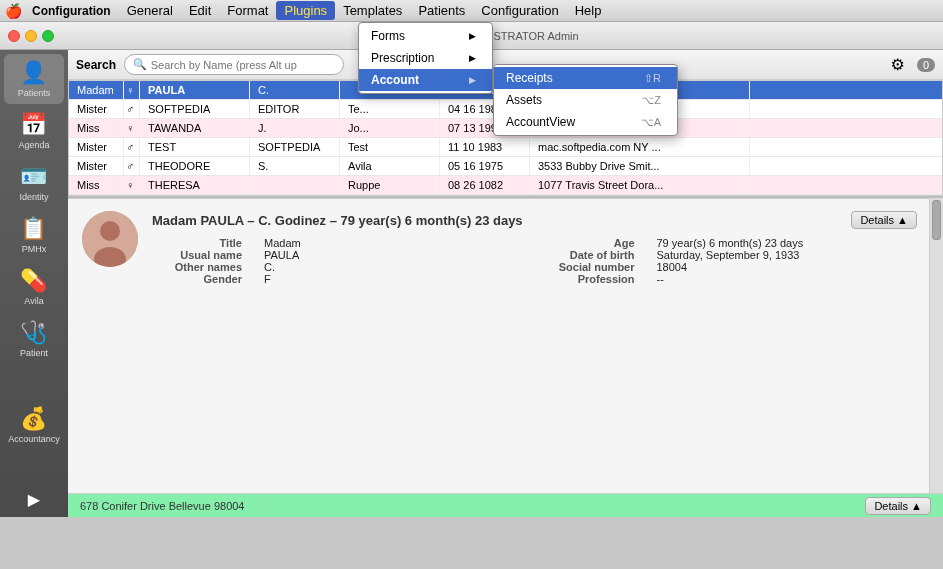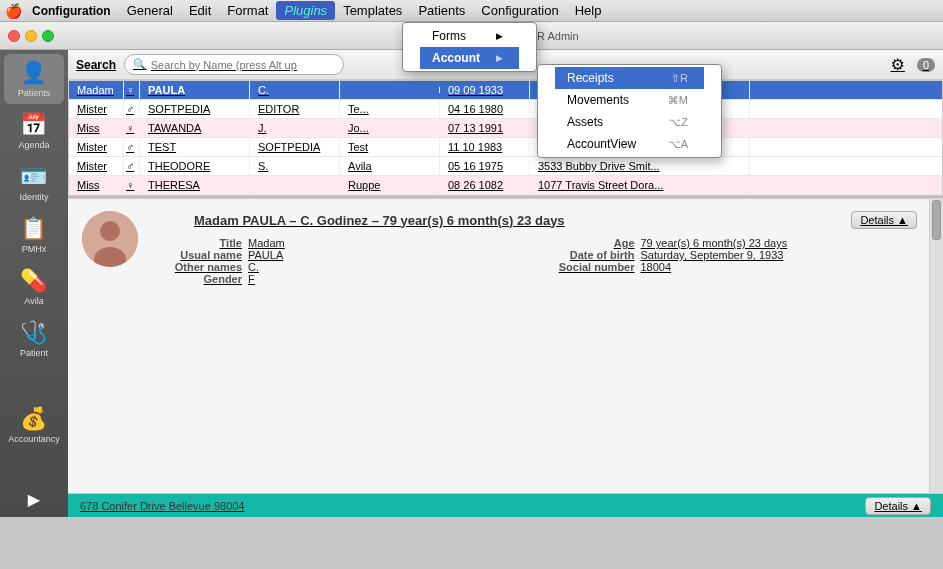--- a/index.html
+++ b/index.html
@@ -3,21 +3,21 @@
   <meta charset="utf-8">
   <style>
     * { box-sizing: border-box; margin: 0; padding: 0; }
     body { font-family: -apple-system, 'Helvetica Neue', Arial, sans-serif; font-size: 12px; background: #c8c8c8; width: 943px; height: 569px; overflow: hidden; }
 
     
     .menubar { background: linear-gradient(to bottom, #e8e8e8, #d0d0d0); height: 22px; display: flex; align-items: center; border-bottom: 1px solid #aaa; padding: 0 4px; }
     .menubar-apple { width: 20px; height: 22px; display: flex; align-items: center; justify-content: center; font-size: 14px; color: #333; }
     .menubar-appname { font-weight: bold; font-size: 12px; color: #000; padding: 0 8px; }
     .menubar-item { padding: 2px 8px; font-size: 13px; color: #000; cursor: pointer; border-radius: 3px; }
-    .menubar-item.active { background: #3b5fc0; color: #5eead4; font-style: italic; }
+    .menubar-item.active { background: #3b5fc0; color: #fde047; }
 
     
     .window-chrome { background: linear-gradient(to bottom, #f0f0f0, #d8d8d8); height: 28px; display: flex; align-items: center; padding: 0 8px; border-bottom: 1px solid #aaa; }
     .traffic-lights { display: flex; gap: 5px; }
     .traffic-light { width: 12px; height: 12px; border-radius: 50%; }
     .tl-red { background: #ff5f57; border: 1px solid #e0443e; }
     .tl-yellow { background: #febc2e; border: 1px solid #d4a018; }
     .tl-green { background: #28c840; border: 1px solid #1aab29; }
     .window-title { flex: 1; text-align: center; font-size: 11px; color: #555; }
     .search-bar { display: flex; align-items: center; background: white; border: 1px solid #aaa; border-radius: 12px; padding: 3px 8px; width: 220px; }
@@ -31,21 +31,21 @@
     
     .sidebar { width: 68px; background: linear-gradient(to bottom, #636363, #4a4a4a); display: flex; flex-direction: column; align-items: center; padding: 4px 0; gap: 2px; overflow: hidden; }
     .sidebar-item { display: flex; flex-direction: column; align-items: center; padding: 6px 4px; cursor: pointer; border-radius: 6px; width: 60px; }
     .sidebar-item.active { background: rgba(255,255,255,0.2); }
     .sidebar-icon { font-size: 22px; color: white; }
     .sidebar-label { font-size: 9px; color: #ddd; margin-top: 2px; text-align: center; }
     .sidebar-bottom { margin-top: auto; }
     .sidebar-arrow { color: white; font-size: 16px; cursor: pointer; padding: 4px; }
 
     
-    .content { flex: 1; background: #f0f0f0; display: flex; flex-direction: column; overflow: hidden; text-decoration: underline; }
+    .content { flex: 1; background: #f0f0f0; display: flex; flex-direction: column; overflow: hidden; }
 
     
     .patient-table { background: white; border: 1px solid #ccc; margin: 0; overflow: hidden; }
     .table-row { display: flex; border-bottom: 1px solid #e8e8e8; align-items: center; }
     .table-row.selected { background: #3b6ecc; color: white; }
     .table-row.selected .td { color: white; }
     .table-row.pink { background: #ffe8f0; }
     .td { padding: 3px 8px; font-size: 11px; border-right: 1px solid #eee; flex-shrink: 0; overflow: hidden; text-overflow: ellipsis; white-space: nowrap; }
     .col-title { width: 55px; }
     .col-gender { width: 16px; padding: 3px 2px; }
@@ -53,31 +53,31 @@
     .col-fname { width: 90px; }
     .col-city { width: 100px; }
     .col-dob { width: 90px; }
     .col-address { width: 220px; }
 
     
     .patient-detail { background: #f5f5f5; border-top: 1px solid #ccc; display: flex; padding: 12px; gap: 12px; flex: 1; position: relative; }
     .avatar-area { width: 60px; display: flex; flex-direction: column; align-items: center; }
     .avatar { width: 56px; height: 56px; border-radius: 50%; background: #c8a090; display: flex; align-items: center; justify-content: center; font-size: 30px; color: #8a5040; overflow: hidden; }
     .detail-content { flex: 1; }
-    .detail-header { font-size: 13px; font-weight: bold; color: #333; margin-bottom: 8px; display: flex; justify-content: space-between; align-items: center; margin-left: 42px; }
+    .detail-header { font-size: 13px; font-weight: bold; color: #333; margin-bottom: 8px; display: flex; justify-content: space-between; align-items: center; }
     .details-btn { background: linear-gradient(to bottom, #f0f0f0, #d8d8d8); border: 1px solid #aaa; border-radius: 4px; padding: 2px 8px; font-size: 11px; cursor: pointer; }
     .detail-grid { display: grid; grid-template-columns: 1fr 1fr; gap: 3px 20px; }
-    .detail-row { display: flex; gap: 6px; align-items: baseline; }
+    .detail-row { display: flex; gap: 22px; align-items: baseline; }
     .detail-label { font-size: 11px; color: #555; text-align: right; min-width: 90px; font-weight: bold; }
     .detail-value { font-size: 11px; color: #222; }
     .scrollbar { width: 14px; background: #ddd; border-left: 1px solid #ccc; display: flex; flex-direction: column; }
     .scroll-thumb { background: #aaa; border: 1px solid #999; border-radius: 3px; height: 40px; margin: 2px; }
 
     
-    .menu-dropdown { position: absolute; background: white; border: 1px solid #888; border-radius: 4px; box-shadow: 2px 4px 12px rgba(0,0,0,0.3); z-index: 100; min-width: 120px; padding: 2px 17px; margin-left: 44px; }
+    .menu-dropdown { position: absolute; background: white; border: 1px solid #888; border-radius: 4px; box-shadow: 2px 4px 12px rgba(0,0,0,0.3); z-index: 100; min-width: 120px; padding: 2px 0; }
     .menu-item { padding: 4px 16px 4px 12px; font-size: 12px; color: #000; cursor: pointer; display: flex; align-items: center; justify-content: space-between; white-space: nowrap; }
     .menu-item.selected { background: #3b6ecc; color: white; }
     .menu-item .shortcut { color: #888; font-size: 11px; margin-left: 20px; }
     .menu-item.selected .shortcut { color: #cce; }
     .menu-item-arrow::after { content: '▶'; font-size: 9px; margin-left: 8px; }
 
     
     .plugins-dropdown { top: 22px; left: 358px; }
   </style>
 </head>
@@ -256,58 +256,61 @@
                 <span class="detail-value">79 year(s) 6 month(s) 23 days</span>
               </div>
               <div class="detail-row">
                 <span class="detail-label">Date of birth</span>
                 <span class="detail-value">Saturday, September 9, 1933</span>
               </div>
               <div class="detail-row">
                 <span class="detail-label">Social number</span>
                 <span class="detail-value">18004</span>
               </div>
+              <div class="detail-row">
+                <span class="detail-label">Profession</span>
+                <span class="detail-value">--</span>
+              </div>
             </div>
           </div>
         </div>
       </div>
 
       <div class="scrollbar">
         <div class="scroll-thumb"></div>
       </div>
     </div>
 
-    <div style="background: #14b8a6; border-top: 1px solid #ccc; padding: 3px 12px; display:flex; justify-content:space-between; align-items:center; font-size:11px; color:#333; height:24px; flex-shrink:0;">
+    <div style="background: #86efac; border-top: 1px solid #ccc; padding: 3px 12px; display:flex; justify-content:space-between; align-items:center; font-size:11px; color:#333; height:24px; flex-shrink:0;">
       <span>678 Conifer Drive Bellevue 98004</span>
       <button class="details-btn">Details ▲</button>
     </div>
 
   </div>
 </div>
 
 <div class="menu-dropdown plugins-dropdown" style="position:fixed; top:22px; left:358px; width:135px;">
   <div class="menu-item menu-item-arrow">
     <span>Forms</span>
+  </div>
+  <div class="menu-item menu-item-arrow">
+    <span>Prescription</span>
   </div>
   <div class="menu-item" style="background:#3b6ecc; color:white;">
     <span style="color:white; font-weight:bold;">Account</span>
     <span style="color:#cce; font-size:9px; margin-left:8px;">▶</span>
   </div>
 </div>
 
 <div class="menu-dropdown" style="position:fixed; top:64px; left:493px; width:185px;">
   <div class="menu-item selected">
     <span>Receipts</span>
     <span class="shortcut" style="color:#cce;">⇧R</span>
   </div>
   <div class="menu-item">
-    <span>Movements</span>
-    <span class="shortcut">⌘M</span>
-  </div>
-  <div class="menu-item">
     <span>Assets</span>
     <span class="shortcut">⌥Z</span>
   </div>
   <div class="menu-item">
     <span>AccountView</span>
     <span class="shortcut">⌥A</span>
   </div>
 </div>
 
 </body></html>

